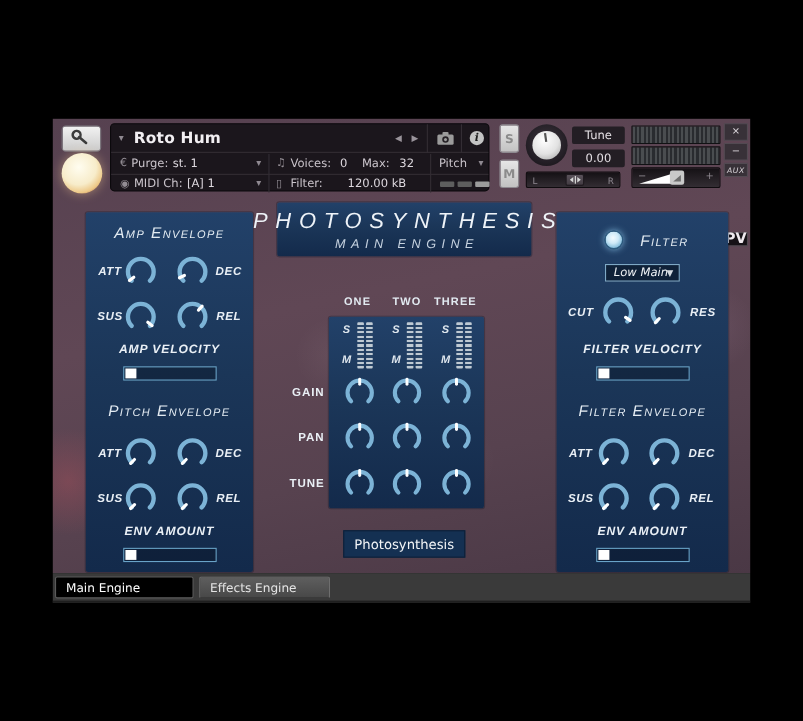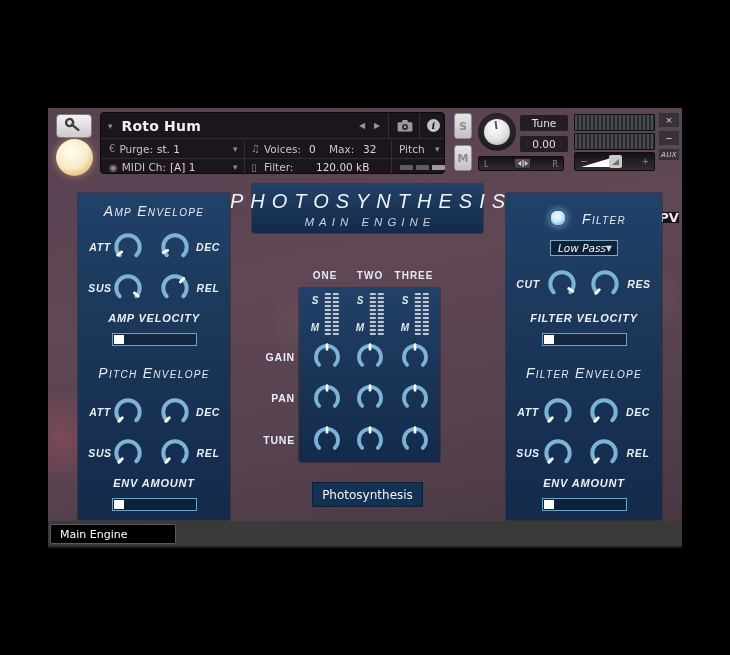--- a/index.html
+++ b/index.html
@@ -431,21 +431,21 @@
     <div class="mix-row-lbl" style="left:247px;top:332px">TUNE</div>
 
     <div id="preset-btn">
       <span>Photosynthesis</span>
     </div>
 
     <div class="panel" id="panel-right">
       <div id="filter-led"></div>
       <div class="sec-title" id="filter-title">Filter</div>
       <div id="filter-dd">
-        <span>Low Pass</span>
+        <span>Low Main</span>
         <span class="dd-caret">▼</span>
       </div>
       <div class="klabel" style="left:22px;top:91px">CUT</div>
       <div class="knob" style="left:56px;top:91px">
             <svg viewBox="0 0 40 40">
               <path d="M10.81 29.19 A13 13 0 1 1 29.19 29.19" fill="none" stroke="#7cb3d6" stroke-width="4.4" stroke-linecap="round"></path>
               <line x1="20" y1="11" x2="20" y2="5.5" stroke="#ffffff" stroke-width="3.2" stroke-linecap="round" transform="rotate(124 20 20)"></line>
             </svg>
           </div>
       <div class="knob" style="left:99px;top:91px">
@@ -493,15 +493,18 @@
       <div class="h-slider" style="left:36px;top:305px;width:85px">
         <div class="fill" style="width: 12%;"></div>
       </div>
     </div>
   </div>
 
   <div id="tabbar">
     <div class="tab active" style="left:2px;width:126px">
           <span>Main Engine</span>
         </div>
+    <div class="tab" style="left:133px;width:119px">
+          <span>Effects Engine</span>
+        </div>
   </div>
 </div>
 </div>
 
 </body></html>

